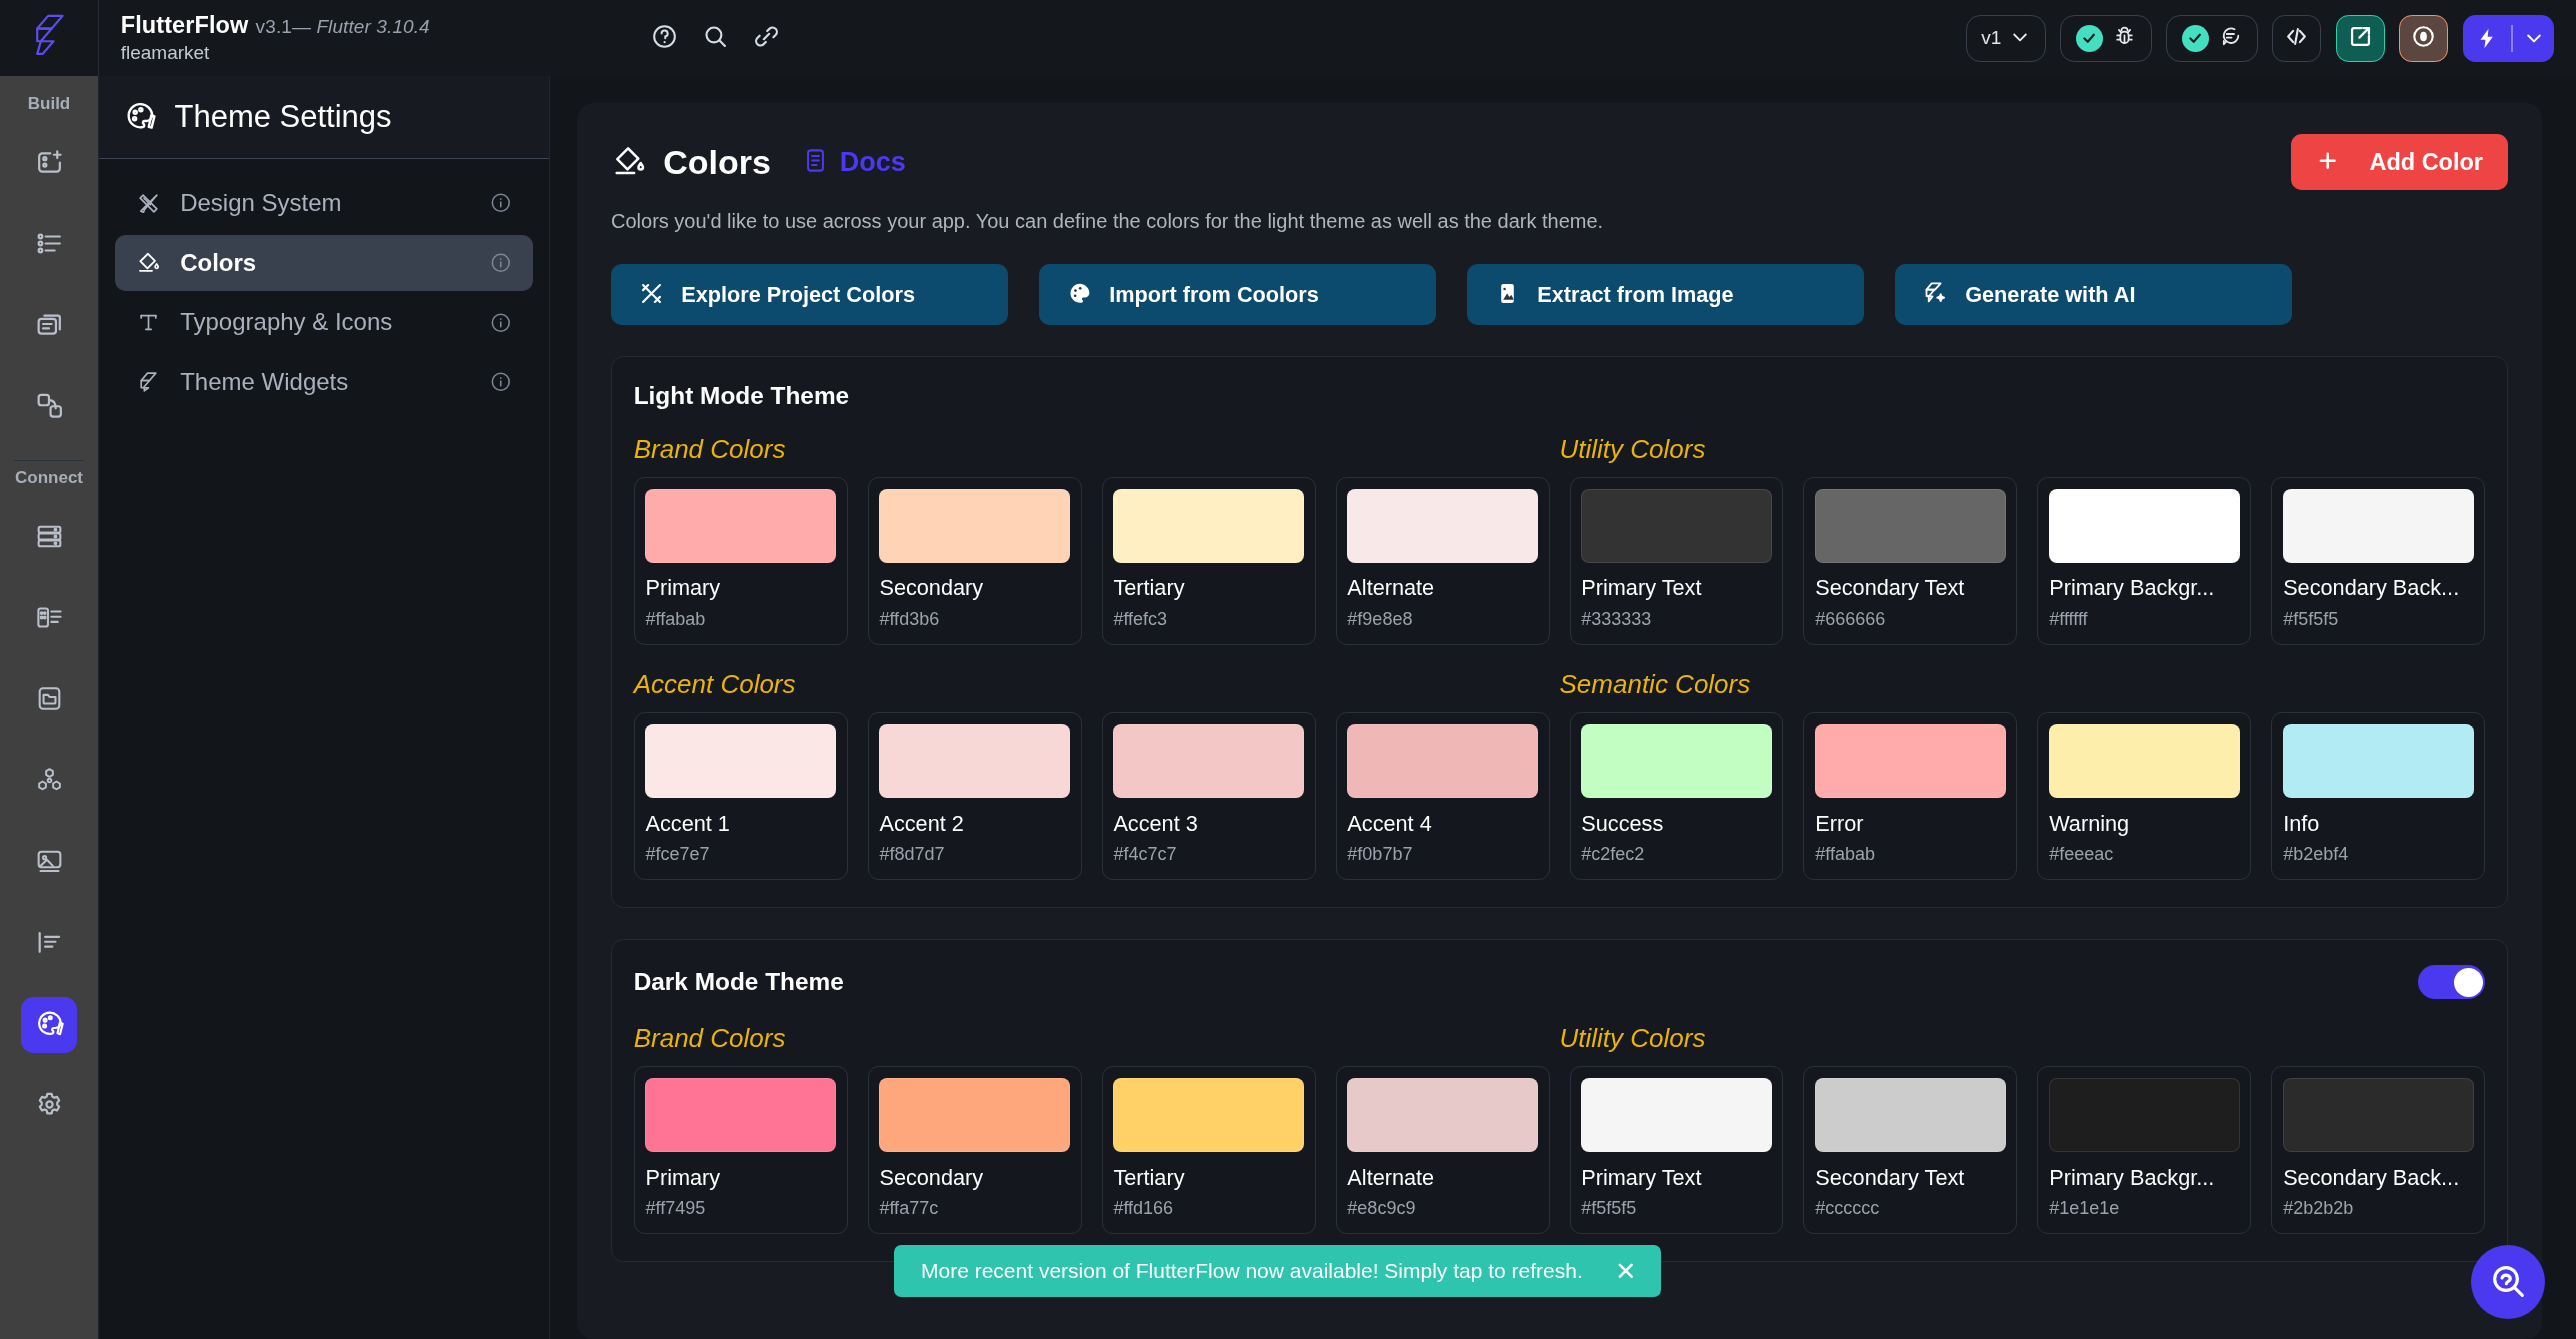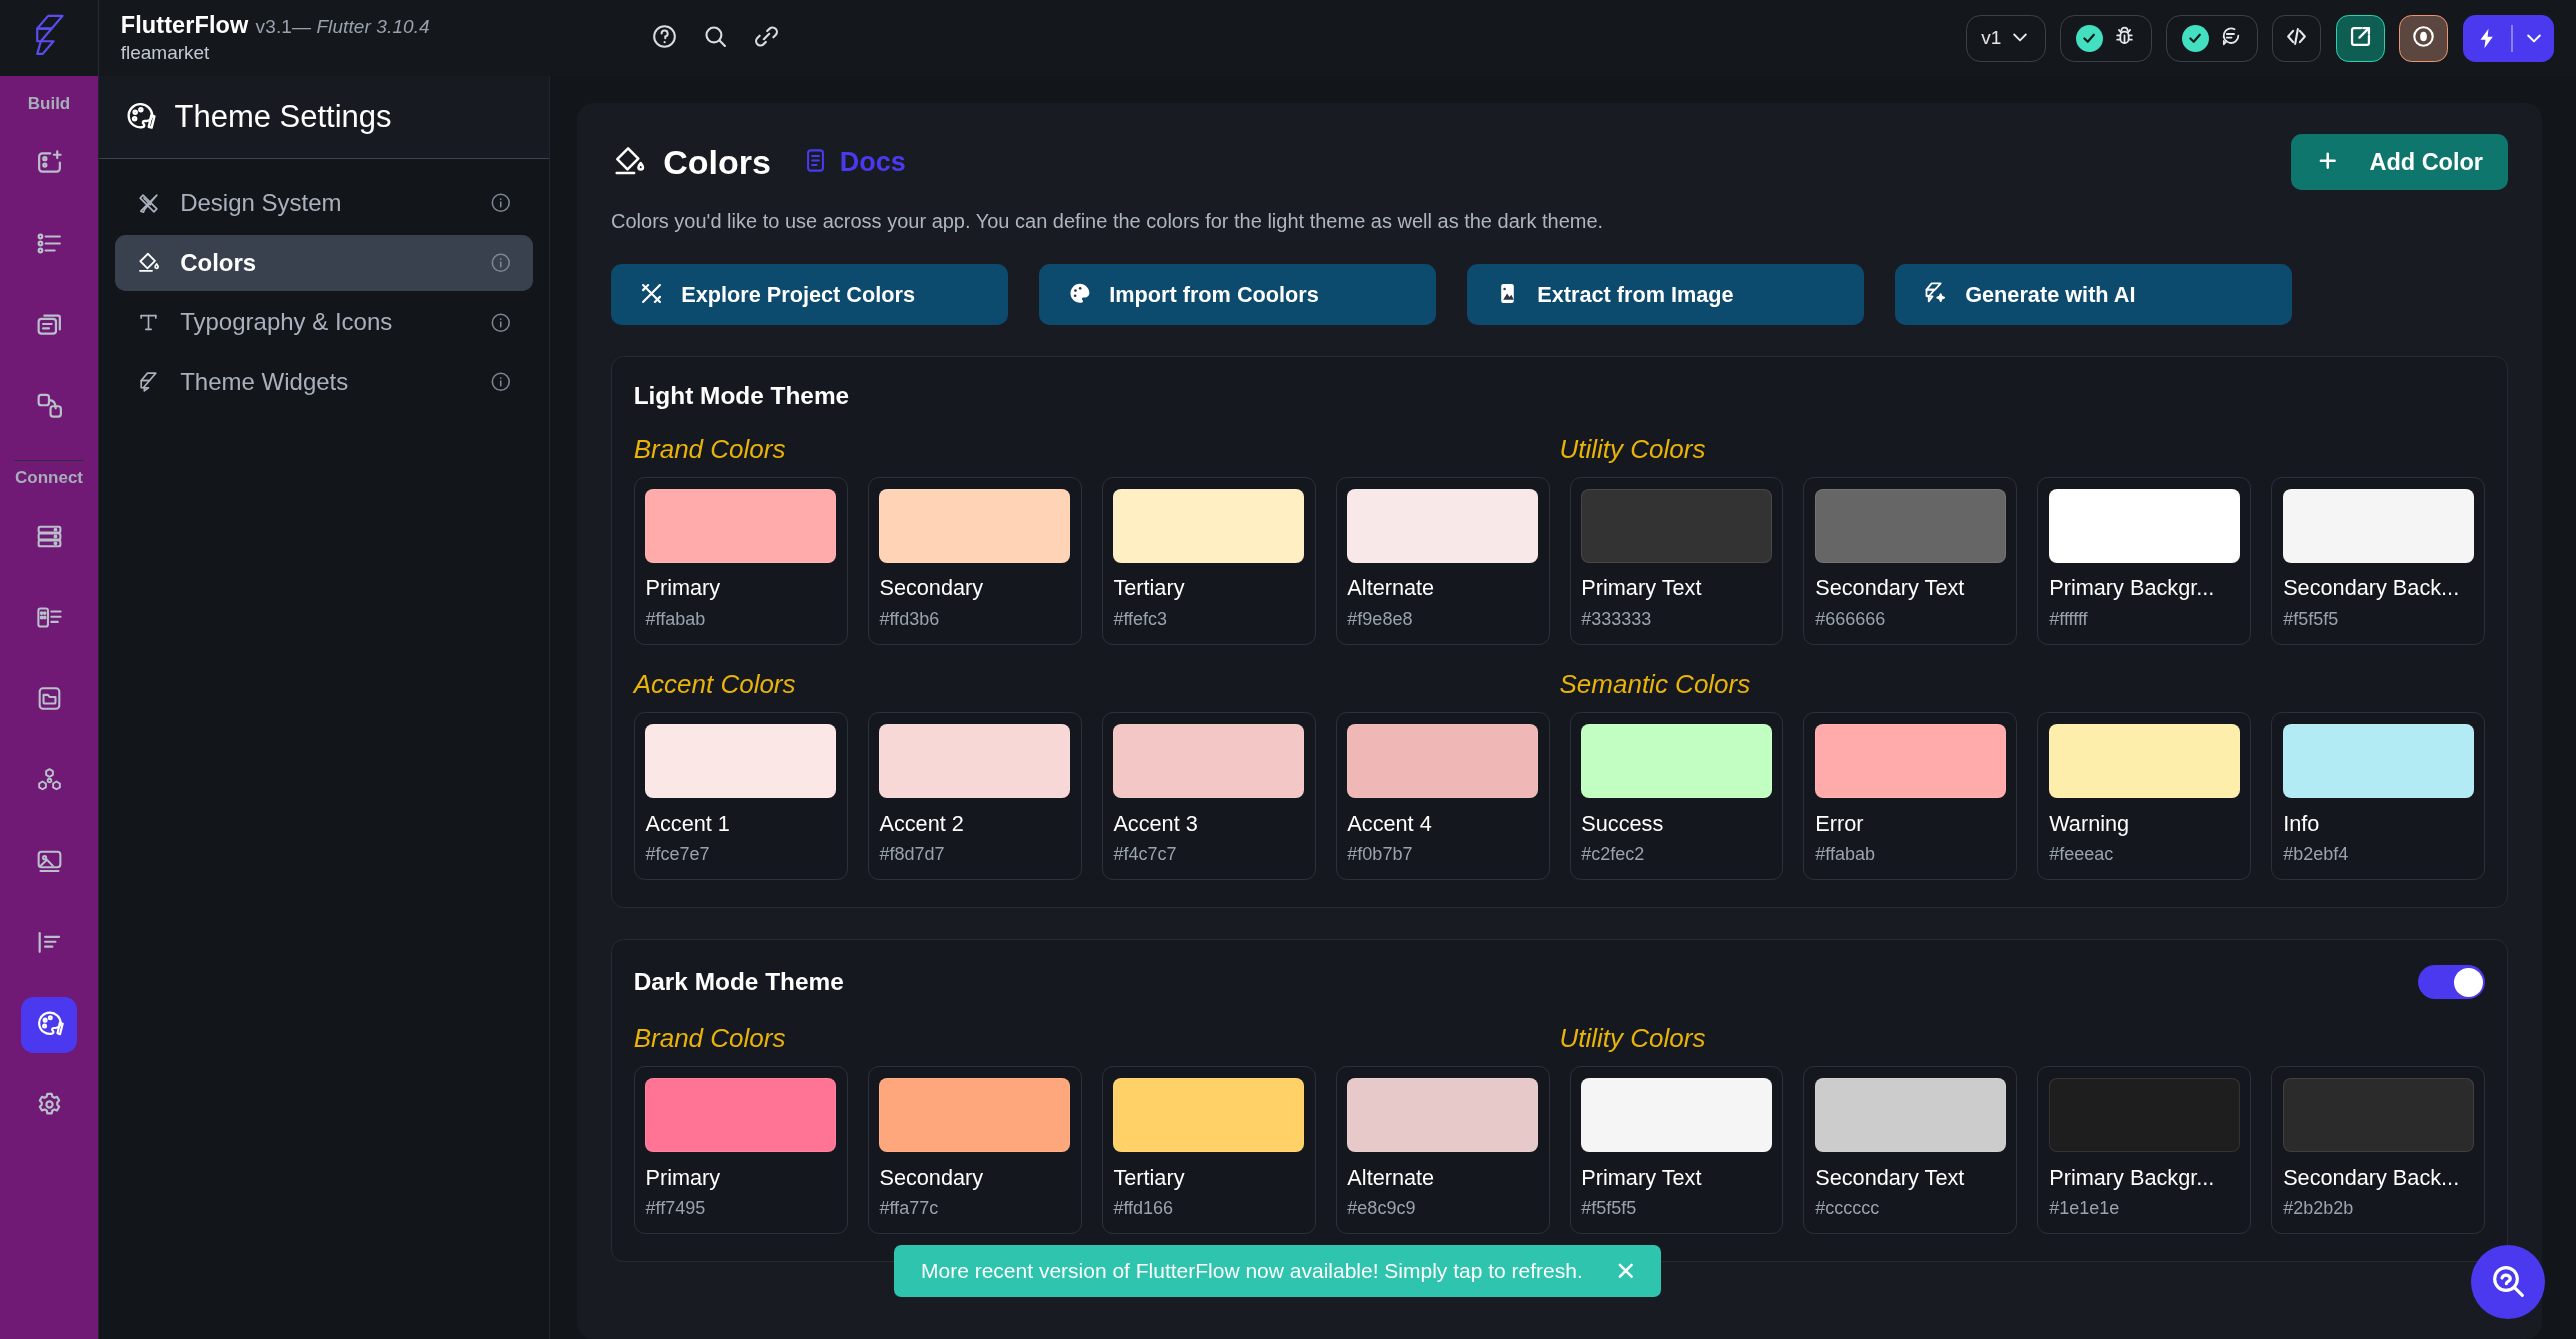--- a/index.html
+++ b/index.html
@@ -47,21 +47,21 @@
   .run-btn { height: 47px; border-radius: 12.6px; background: #4b39ef; display: flex; align-items: center; cursor: pointer; }
   .run-btn .bolt { padding: 0 12.6px; display: flex; align-items: center; }
   .run-btn .divider { width: 1.4px; height: 27px; background: #8d80f5; }
   .run-btn .chev { padding: 0 10.8px; display: flex; align-items: center; }
 
   
   .body-row { display: flex; flex: 1; min-height: 0; }
 
   
   .rail {
-    width: 99px; min-width: 99px; background: #701a75; border-right: 0.9px solid #21262e;
+    width: 99px; min-width: 99px; background: #404040; border-right: 0.9px solid #21262e;
     display: flex; flex-direction: column; align-items: center; padding-top: 12.6px; gap: 0;
   }
   .rail-label { font-size: 17px; color: #a7aeb8; font-weight: 700; margin: 5.4px 0 9px; }
   .rail-btn { width: 56px; height: 56px; border-radius: 12.6px; display: flex; align-items: center; justify-content: center; margin: 12.6px 0; cursor: pointer; color: #b9c0cb; }
   .rail-btn.active { background: #4b39ef; color: #fff; }
   .rail-sep { width: 70px; height: 0.9px; background: #2b313a; margin: 12.6px 0 1.8px; }
 
   
   .theme-panel { width: 451px; min-width: 451px; background: #12161b; border-right: 0.9px solid #21262e; display: flex; flex-direction: column; }
   .tp-header { height: 83px; display: flex; align-items: center; gap: 18px; padding: 0 23.5px; border-bottom: 1.4px solid #3b4250; background:#171b21; }
@@ -79,21 +79,21 @@
 
   
   .main { flex: 1; background: #12151a; padding: 27px 34px 0 27px; overflow: hidden; position: relative; }
   .main-inner { background: #181c22; border-radius: 16.2px; height: calc(100% + 0px); padding: 31px 34px; overflow: hidden; }
 
   .page-head { display: flex; align-items: center; }
   .page-head .ptitle { font-size: 34px; font-weight: 700; color: #fff; margin-left: 16.2px; }
   .docs-link { display: flex; align-items: center; gap: 10.8px; margin-left: 31px; cursor: pointer; }
   .docs-link .dtxt { font-size: 27px; font-weight: 700; color: #4b39ef; }
   .add-color-btn {
-    margin-left: auto; background: #0f766e; border-radius: 10.8px; height: 56px; padding: 0 25px;
+    margin-left: auto; background: #ef4444; border-radius: 10.8px; height: 56px; padding: 0 25px;
     display: flex; align-items: center; gap: 30px; cursor: pointer;
   }
   .add-color-btn .acl { font-size: 23.5px; font-weight: 700; color: #fff; }
 
   .subtitle { margin-top: 20px; font-size: 20px; color: #aeb5bf; }
 
   .action-row { display: flex; gap: 31px; margin-top: 31px; }
   .action-btn {
     background: #0c4a6e; border-radius: 10.8px; height: 61px; display: flex; align-items: center; gap: 16.2px;
     padding: 0 27px; cursor: pointer; flex: 1 1 0; max-width: 397px;

